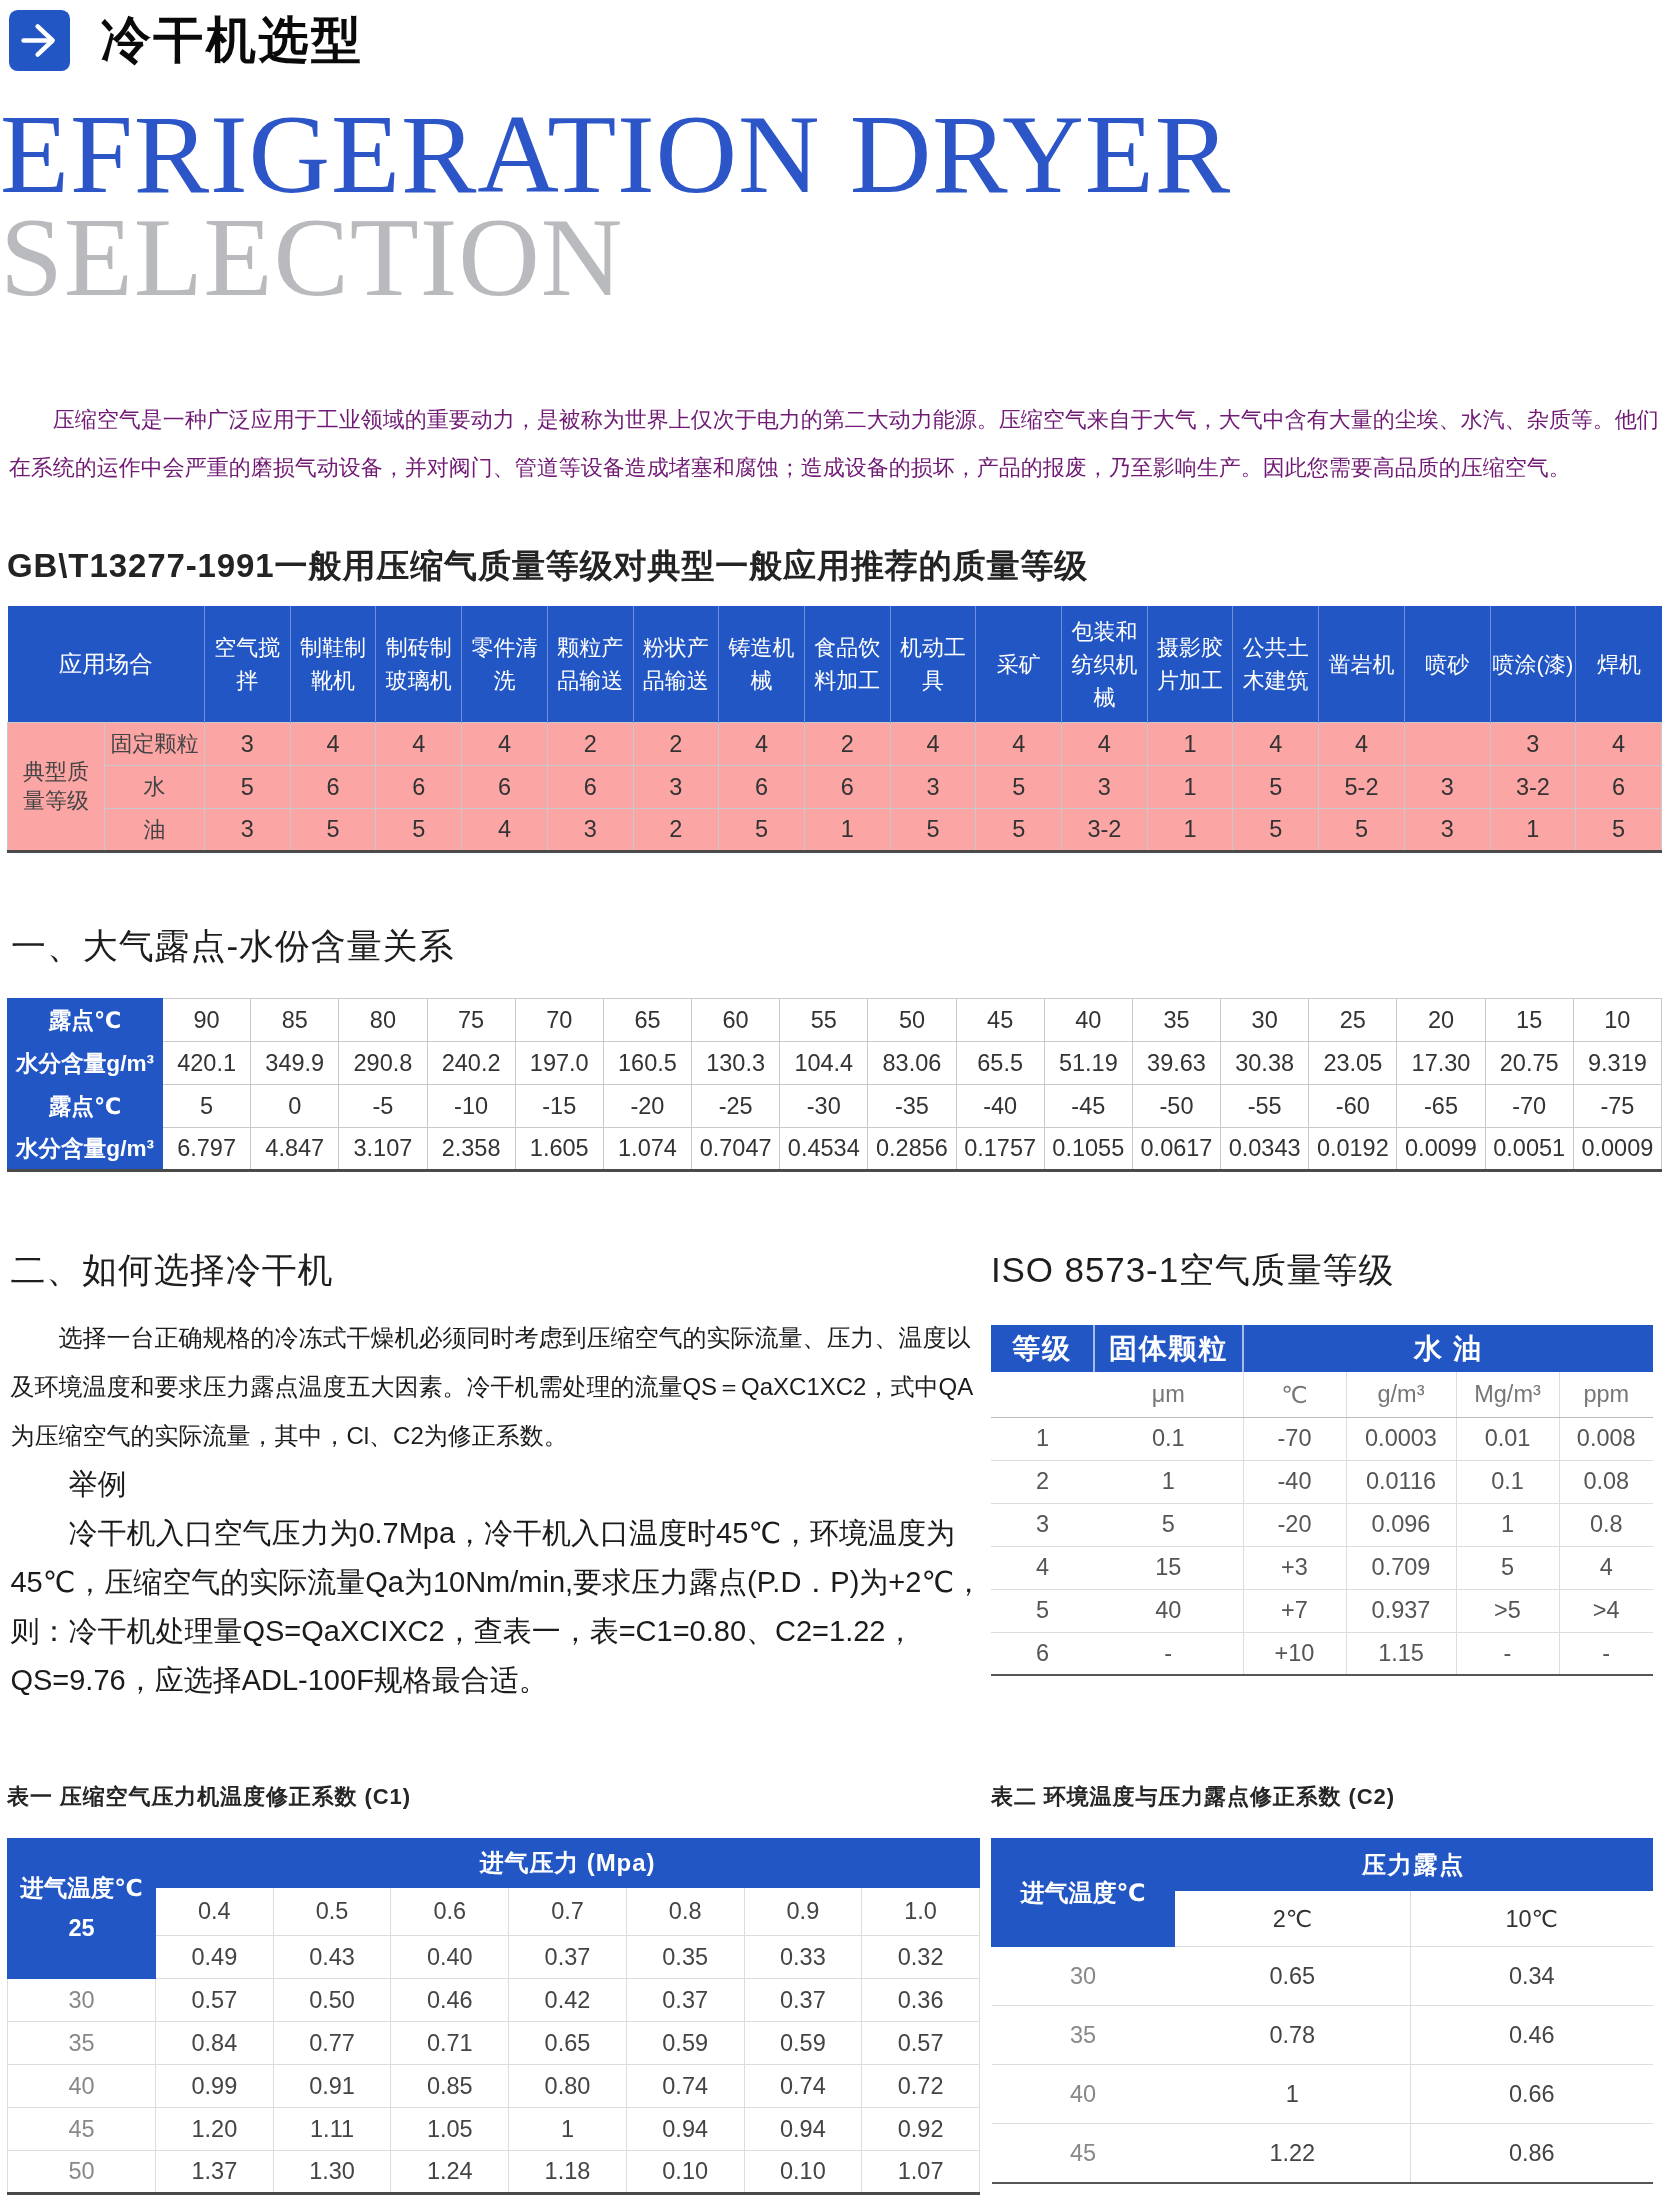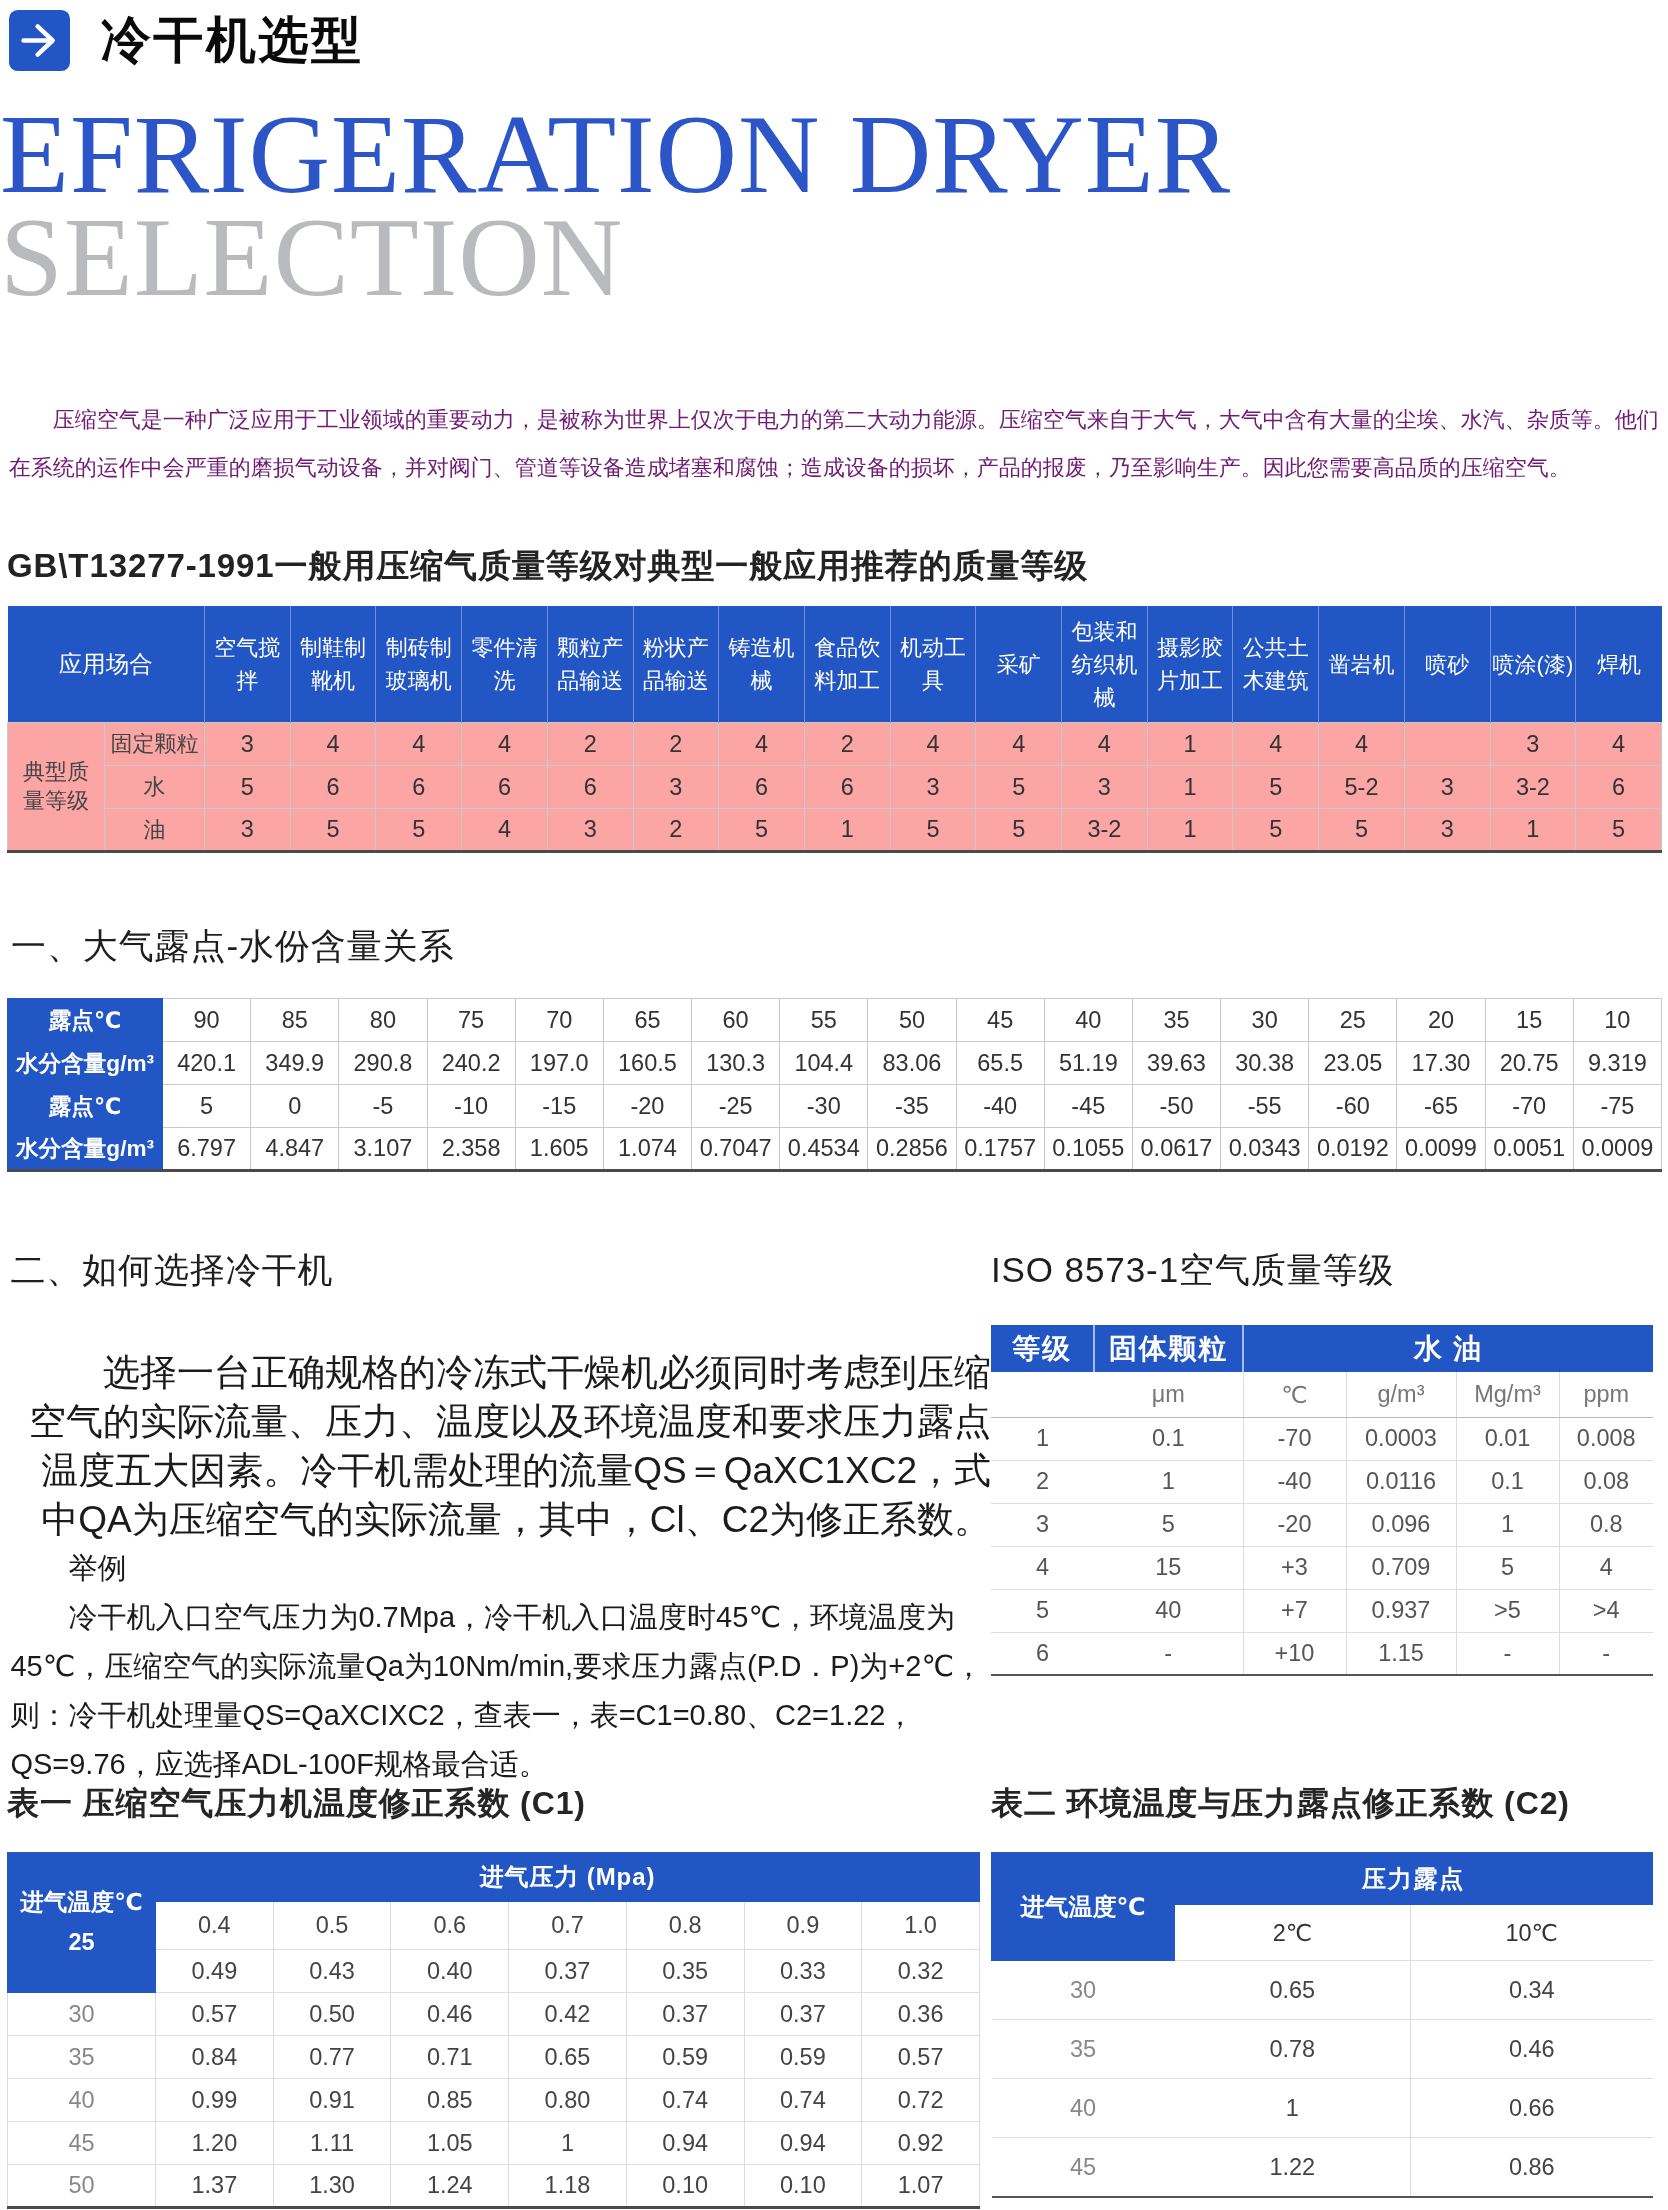--- a/index.html
+++ b/index.html
@@ -38,21 +38,21 @@
   }
 
   .intro{margin:83px 8.7px 0 8.7px;font-size:22px;line-height:48px;
     text-indent:2em;color:#701a75;}
 
   
   table{border-collapse:collapse;table-layout:fixed;}
   th,td{font-weight:normal;}
 
   .section-heading{font-size:35px;color:#1e1e1e;letter-spacing:0.9px;}
-  .tbl-heading{font-size:32px;color:#252525;font-weight:bold;letter-spacing:0.9px;}
+  .tbl-heading{font-size:22px;color:#252525;font-weight:bold;letter-spacing:0.9px;}
 
   
   .gb-heading{margin:52px 0 0 7px;font-size:33px;color:#232323;font-weight:bold;letter-spacing:0.9px;}
   #gb-table{width:1655px;margin:17.4px 0 0 7px;border-bottom:3.5px solid var(--dark-rule);}
   #gb-table thead th{
     background:var(--blue);color:#fff;font-size:22px;line-height:1.5;
     padding:8.7px 1.7px;vertical-align:middle;border-left:1.7px solid rgba(255,255,255,.35);
   }
   #gb-table thead th:first-child{border-left:none;font-size:23.5px;}
   #gb-table tbody th,#gb-table tbody td{
@@ -68,21 +68,21 @@
     background:var(--blue);color:#fff;font-size:22.6px;font-weight:bold;
     text-align:center;height:43px;border:0.9px solid var(--blue);
   }
   #dew-table td{height:43px;text-align:center;font-size:23.5px;color:#333;
     border:0.9px solid var(--cell-border);background:#fff;}
 
   
   .row2{display:flex;margin-top:75px;height:535px;}
   .row2-left{width:991px;padding-left:10.4px;}
   .row2-right{width:667px;padding-right:7px;}
-  .sec2-body{margin-top:54px;font-size:37px;line-height:49px;color:#1b1b1b;text-indent:2em;text-align:right;}
+  .sec2-body{margin-top:19px;font-size:24px;line-height:49px;color:#1b1b1b;text-indent:2em;}
   .example-label{font-size:29px;line-height:49px;color:#1b1b1b;text-indent:2em;}
 
   
   #iso-table{width:660px;margin-top:31px;border-bottom:2.6px solid #555;}
   #iso-table thead th.blue{
     background:var(--blue);color:#fff;font-size:28px;font-weight:bold;
     height:47px;border-left:2.6px solid rgba(255,255,255,.6);vertical-align:middle;letter-spacing:1.7px;
   }
   #iso-table thead th.blue:first-child{border-left:none;}
   #iso-table .unit-row th{height:45px;font-size:23.5px;color:#777;background:#fff;

